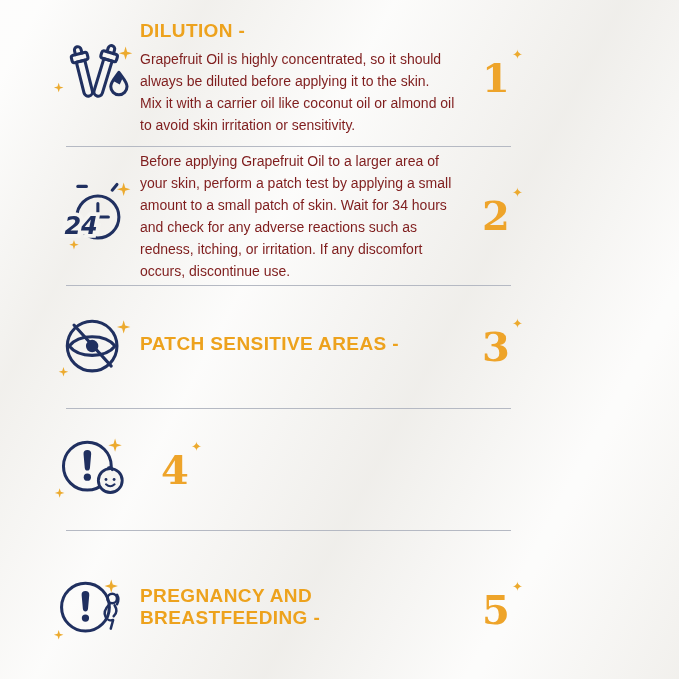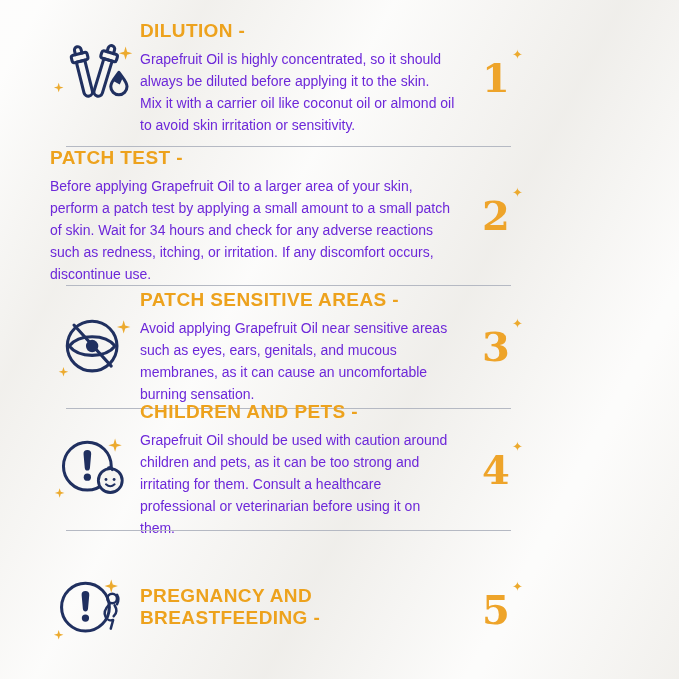--- a/index.html
+++ b/index.html
@@ -33,21 +33,21 @@
   .text-col { flex: 1 1 auto; max-width: 458px; padding-right: 6px; }
   .title {
     color: #EDA21D;
     font-size: 19px;
     font-weight: 800;
     letter-spacing: 0.4px;
     margin-bottom: 6px;
     font-family: "Liberation Sans", sans-serif;
   }
   .body-text {
-    color: #6d28d9;
+    color: #7f1d1d;
     font-size: 14px;
     line-height: 22px;
   }
   .num-col {
     width: 70px; flex: 0 0 70px;
     display: flex; justify-content: center; align-items: center;
   }
   .num-wrap { position: relative; }
   .num {
     font-family: "DejaVu Serif", serif;
@@ -104,22 +104,34 @@
     <div class="num-col">
       <div class="num-wrap">
         <span class="num">1</span>
         <span class="num-sparkle">✦</span>
       </div>
     </div>
   </div>
   <div class="divider"></div>
 
   <div class="row r2">
-    <div class="text-col">
-      <div class="title">PATCH TEST -</div>
+    <div class="icon-col">
+      <svg viewBox="0 0 90 90" width="86" height="86">
+        <g fill="none" stroke="#203060" stroke-width="3.2" stroke-linecap="round">
+          <circle cx="48" cy="46" r="22"></circle>
+          <path d="M48 32 v14 h11"></path>
+          <path d="M27 14 h9"></path>
+          <path d="M63 18 l5 -6"></path>
+        </g>
+        <text x="13" y="64" font-size="25" font-weight="bold" font-style="italic" fill="#203060" stroke="#f5f4f1" stroke-width="8" paint-order="stroke">24</text>
+        <path d="M75 10 L76.6 15.4 L82 17 L76.6 18.6 L75 24 L73.4 18.6 L68 17 L73.4 15.4 Z" fill="#ECAA2E"></path>
+        <path d="M23 70 L24.2 73.8 L28 75 L24.2 76.2 L23 80 L21.8 76.2 L18 75 L21.8 73.8 Z" fill="#ECAA2E"></path>
+      </svg>
+    </div>
+    <div class="text-col">
       <div class="body-text">Before applying Grapefruit Oil to a larger area of your skin, perform a patch test by applying a small amount to a small patch of skin. Wait for 34 hours and check for any adverse reactions such as redness, itching, or irritation. If any discomfort occurs, discontinue use.</div>
     </div>
     <div class="num-col">
       <div class="num-wrap">
         <span class="num">2</span>
         <span class="num-sparkle">✦</span>
       </div>
     </div>
   </div>
   <div class="divider"></div>
@@ -132,21 +144,20 @@
           <path d="M18 44 C28 31 56 31 66 44 C56 57 28 57 18 44 Z"></path>
           <line x1="23" y1="22" x2="62" y2="65"></line>
         </g>
         <circle cx="42" cy="44" r="6.5" fill="#203060"></circle>
         <path d="M75 17 L76.6 22.4 L82 24 L76.6 25.6 L75 31 L73.4 25.6 L68 24 L73.4 22.4 Z" fill="#ECAA2E"></path>
         <path d="M12 66 L13.2 69.8 L17 71 L13.2 72.2 L12 76 L10.8 72.2 L7 71 L10.8 69.8 Z" fill="#ECAA2E"></path>
       </svg>
     </div>
     <div class="text-col">
       <div class="title">PATCH SENSITIVE AREAS -</div>
-      <div class="body-text">Avoid applying Grapefruit Oil near sensitive areas such as eyes, ears, genitals, and mucous membranes, as it can cause an uncomfortable burning sensation.</div>
     </div>
     <div class="num-col">
       <div class="num-wrap">
         <span class="num">3</span>
         <span class="num-sparkle">✦</span>
       </div>
     </div>
   </div>
   <div class="divider"></div>
 
@@ -158,24 +169,20 @@
         <circle cx="37" cy="52.5" r="3.8" fill="#203060"></circle>
         <circle cx="61" cy="56" r="12.5" fill="#f5f4f1" stroke="#203060" stroke-width="3"></circle>
         <path d="M59 42.5 q4 -1.5 4 2.5" fill="none" stroke="#203060" stroke-width="2.4" stroke-linecap="round"></path>
         <circle cx="56.5" cy="55" r="1.5" fill="#203060"></circle>
         <circle cx="65" cy="55" r="1.5" fill="#203060"></circle>
         <path d="M56.5 60 q4.5 4 9 0" fill="none" stroke="#203060" stroke-width="2.2" stroke-linecap="round"></path>
         <path d="M66 12 L67.6 17.4 L73 19 L67.6 20.6 L66 26 L64.4 20.6 L59 19 L64.4 17.4 Z" fill="#ECAA2E"></path>
         <path d="M8 64 L9.2 67.8 L13 69 L9.2 70.2 L8 74 L6.8 70.2 L3 69 L6.8 67.8 Z" fill="#ECAA2E"></path>
       </svg>
     </div>
-    <div class="text-col">
-      <div class="title">CHILDREN AND PETS -</div>
-      <div class="body-text">Grapefruit Oil should be used with caution around children and pets, as it can be too strong and irritating for them. Consult a healthcare professional or veterinarian before using it on them.</div>
-    </div>
     <div class="num-col">
       <div class="num-wrap">
         <span class="num">4</span>
         <span class="num-sparkle">✦</span>
       </div>
     </div>
   </div>
   <div class="divider"></div>
 
   <div class="row r5">

